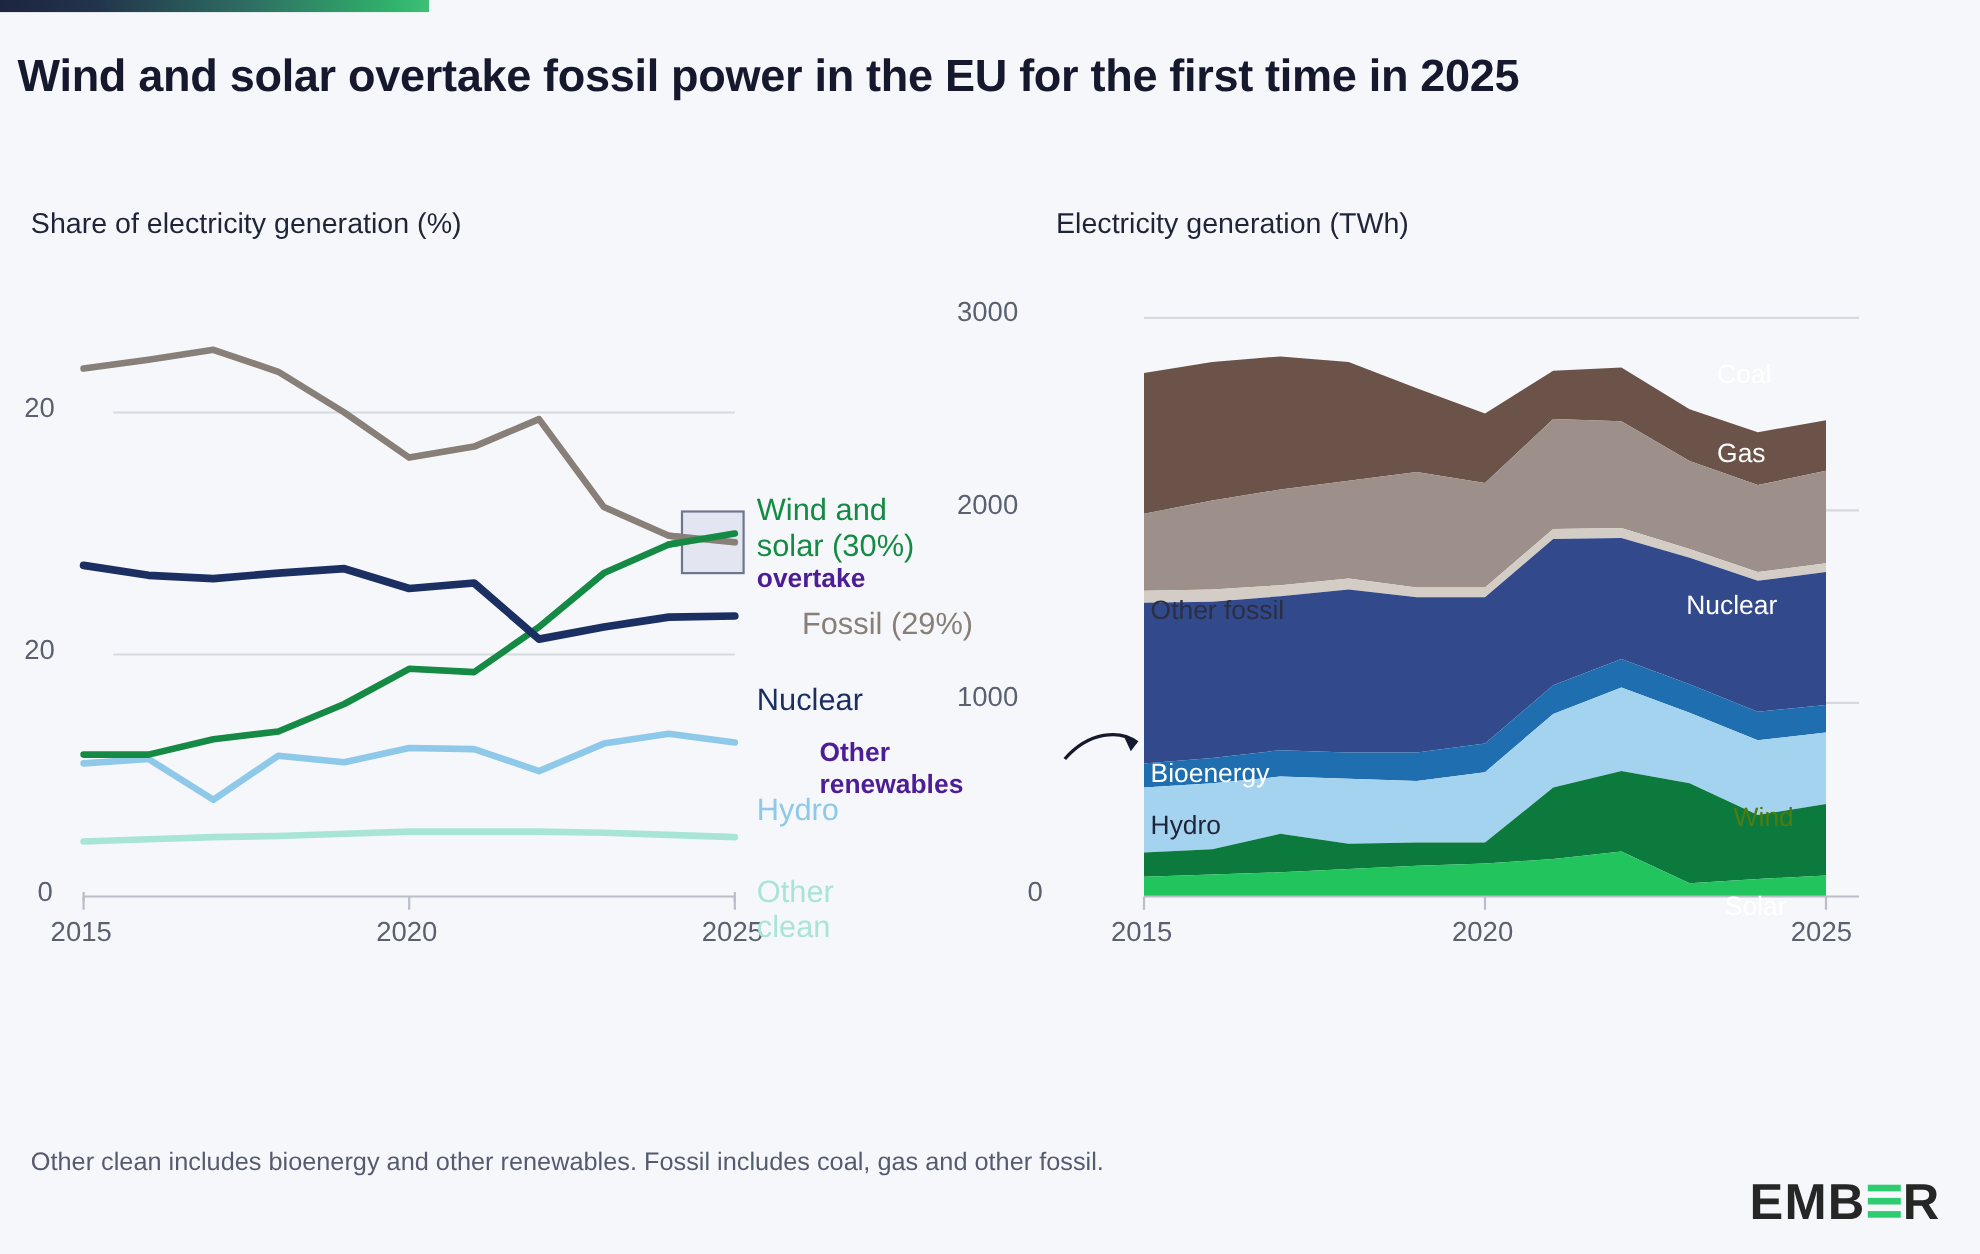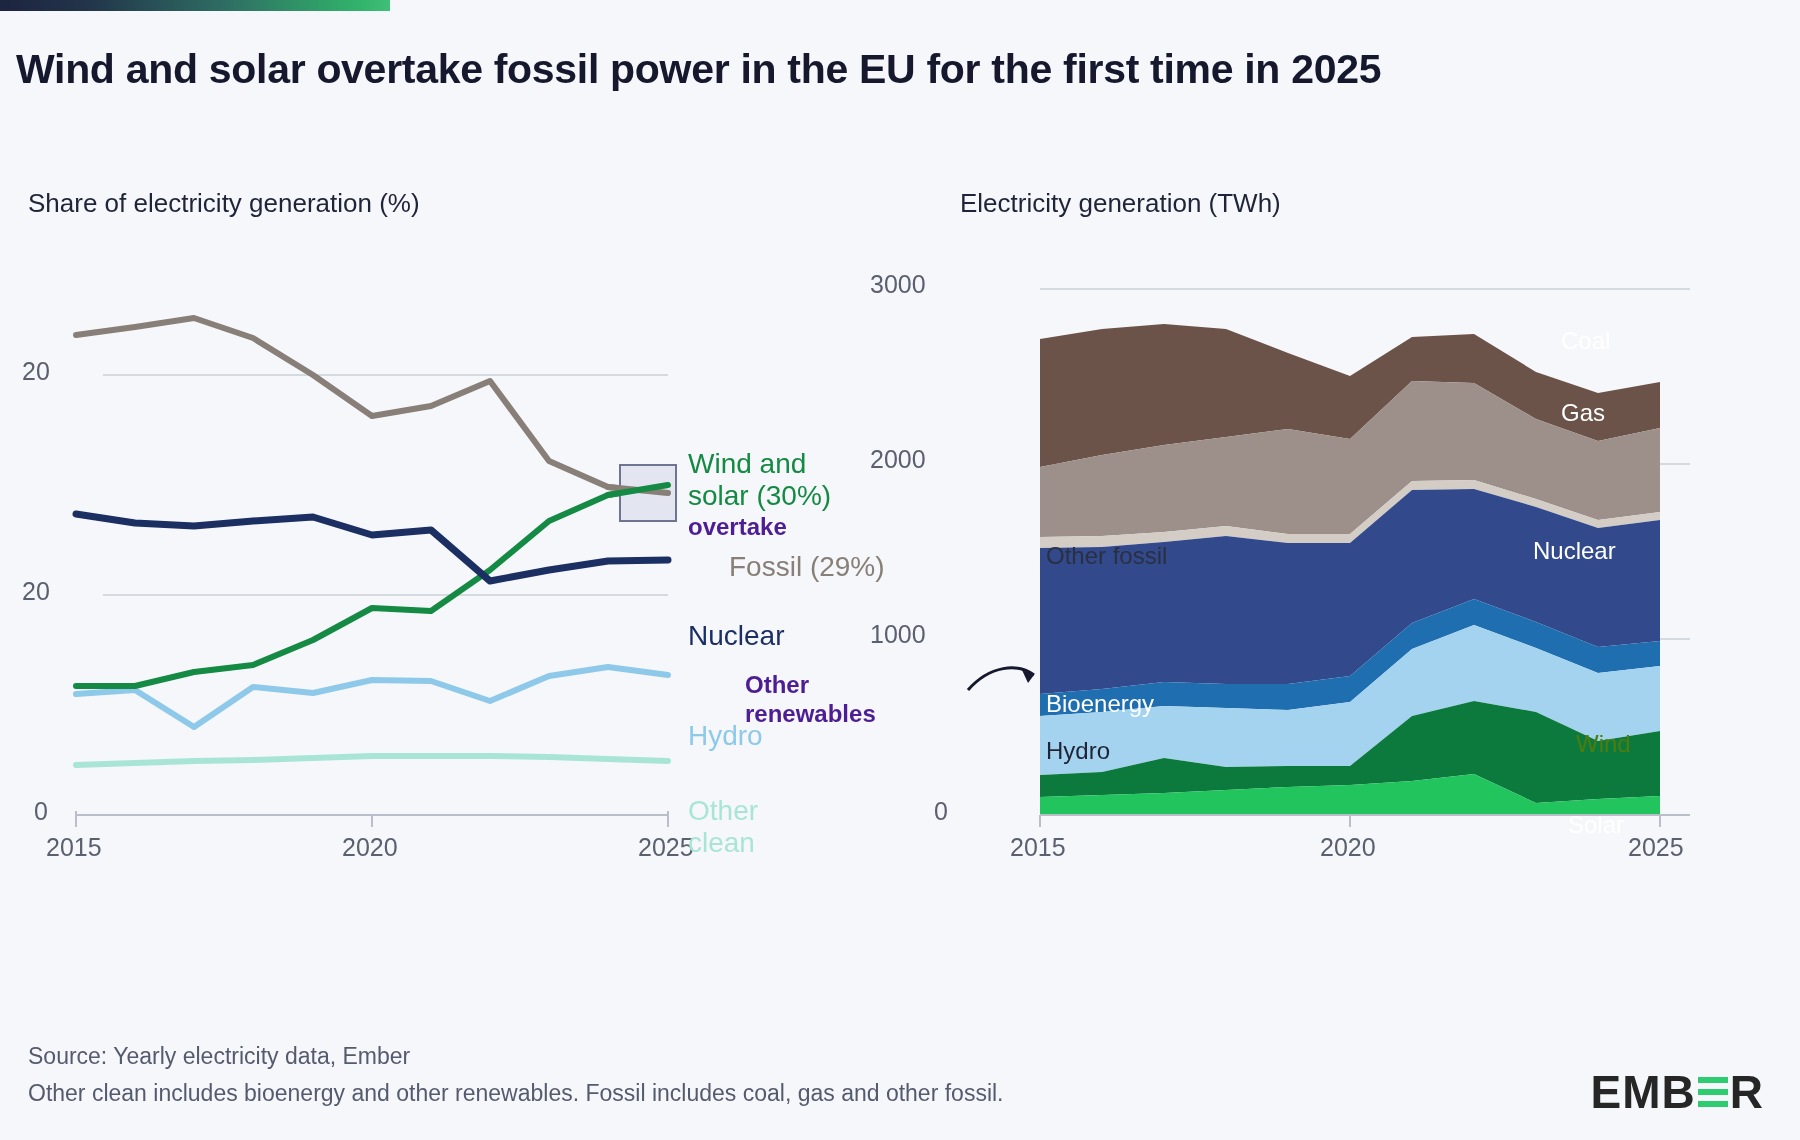--- a/index.html
+++ b/index.html
@@ -181,21 +181,20 @@
   <div class="arealabel" style="left:616px;top:465px;color:#4d7c0f;">Wind</div>
   <div class="arealabel" style="left:608px;top:546px;color:#ffffff;">Solar</div>
 
   <div class="plainlabel" style="left:-215px;top:405px;line-height:1.22;">
     <span>Other</span><br>
     <span>renewables</span>
   </div>
 </div>
 
 <div id="source">
-  <div>Source: Yearly electricity data, Ember</div>
   <div>Other clean includes bioenergy and other renewables. Fossil includes coal, gas and other fossil.</div>
 </div>
 
 <div id="ember">
   <span>EMB</span>
     <span class="emberE">
       <i style="top:3px;"></i>
       <i style="top:15px;"></i>
       <i style="top:27px;"></i>
     </span>

